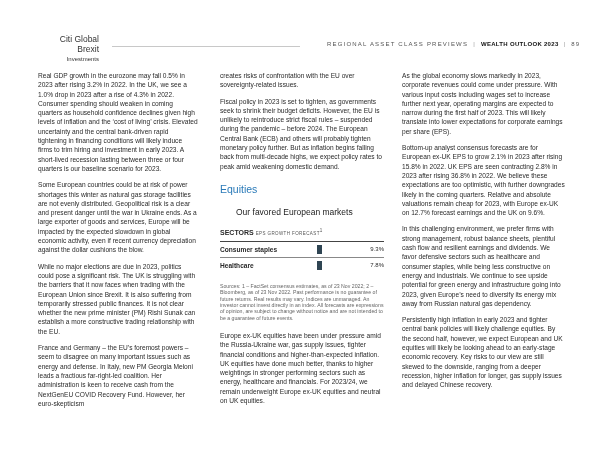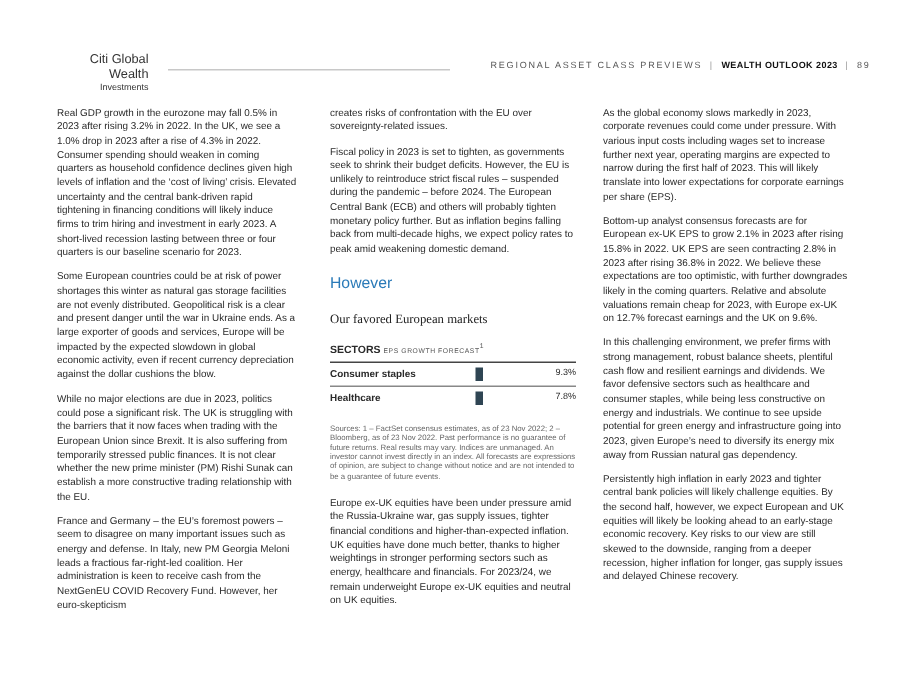--- a/index.html
+++ b/index.html
@@ -10,53 +10,53 @@
   .hdr-line { position:absolute; left:112px; top:46px; width:188px; height:1px; background:#c8c8c8; }
   .hdr-right { position:absolute; left:327px; top:41px; font-size:6px; letter-spacing:1.2px; color:#555; white-space:nowrap; }
   .hdr-right .bold { font-weight:bold; color:#111; letter-spacing:0.3px; }
   .hdr-right .sep { margin:0 5px; color:#999; }
   .col { position:absolute; top:71px; font-size:6.6px; line-height:9.3px; color:#2a2a2a; }
   .col p { margin:0 0 7px 0; }
   .c1 { left:38px; width:160px; }
   .c2 { left:220px; width:164px; top:71px; }
   .c3 { left:402px; width:164px; }
   h2 { font-weight:normal; color:#2a7ab8; font-size:10.5px; margin:2px 0 10px 0; }
-  .subhead { font-size:8.5px; color:#222; margin:14px 0 8px 0;font-family:Liberation Serif, serif; }
+  .subhead { font-size:8.5px; color:#222; margin:14px 0 8px 16px; }
   .tbl-title { font-size:7px; font-weight:bold; border-bottom:1px solid #444; padding-bottom:3px; }
   .tbl-title .small { font-size:4.5px; font-weight:normal; color:#555; letter-spacing:0.4px; }
   .row { display:flex; align-items:center; border-bottom:1px solid #888; height:15px; font-size:6.6px; font-weight:bold; }
   .row:last-child { border-bottom:none; }
   .row .lbl { flex:1; }
   .row .bar { width:5px; height:9px; background:#2f4553; margin-right:42px; }
   .row .val { width:20px; text-align:right; font-weight:normal; font-size:6px; }
   .sources { font-size:5.2px; line-height:6.3px; color:#666; margin:10px 0 10px 0; }
 </style>
 </head>
 <body>
 
 <div class="hdr-brand">
-  <span>Citi Global Wealth</span>
+  <span>Citi Global Brexit</span>
   <span class="sub">Investments</span>
 </div>
 <div class="hdr-line"></div>
 <div class="hdr-right">
   <span>REGIONAL ASSET CLASS PREVIEWS</span><span class="sep">|</span><span class="bold">WEALTH OUTLOOK 2023</span><span class="sep">|</span><span>89</span>
 </div>
 
 <div class="col c1">
   <p>Real GDP growth in the eurozone may fall 0.5% in 2023 after rising 3.2% in 2022. In the UK, we see a 1.0% drop in 2023 after a rise of 4.3% in 2022. Consumer spending should weaken in coming quarters as household confidence declines given high levels of inflation and the ‘cost of living’ crisis. Elevated uncertainty and the central bank-driven rapid tightening in financing conditions will likely induce firms to trim hiring and investment in early 2023. A short-lived recession lasting between three or four quarters is our baseline scenario for 2023.</p>
   <p>Some European countries could be at risk of power shortages this winter as natural gas storage facilities are not evenly distributed. Geopolitical risk is a clear and present danger until the war in Ukraine ends. As a large exporter of goods and services, Europe will be impacted by the expected slowdown in global economic activity, even if recent currency depreciation against the dollar cushions the blow.</p>
   <p>While no major elections are due in 2023, politics could pose a significant risk. The UK is struggling with the barriers that it now faces when trading with the European Union since Brexit. It is also suffering from temporarily stressed public finances. It is not clear whether the new prime minister (PM) Rishi Sunak can establish a more constructive trading relationship with the EU.</p>
   <p>France and Germany – the EU’s foremost powers – seem to disagree on many important issues such as energy and defense. In Italy, new PM Georgia Meloni leads a fractious far-right-led coalition. Her administration is keen to receive cash from the NextGenEU COVID Recovery Fund. However, her euro-skepticism</p>
 </div>
 
 <div class="col c2">
   <p>creates risks of confrontation with the EU over sovereignty-related issues.</p>
   <p>Fiscal policy in 2023 is set to tighten, as governments seek to shrink their budget deficits. However, the EU is unlikely to reintroduce strict fiscal rules – suspended during the pandemic – before 2024. The European Central Bank (ECB) and others will probably tighten monetary policy further. But as inflation begins falling back from multi-decade highs, we expect policy rates to peak amid weakening domestic demand.</p>
-  <h2 style="margin-top:14px">However</h2>
+  <h2 style="margin-top:14px">Equities</h2>
   <div class="subhead">Our favored European markets</div>
   <div>
     <div class="tbl-title">
       <span>SECTORS</span>
       <span class="small">EPS GROWTH FORECAST</span><sup class="small">1</sup>
     </div>
     <div class="row">
       <span class="lbl">Consumer staples</span>
       <span class="bar"></span>
       <span class="val">9.3%</span>

